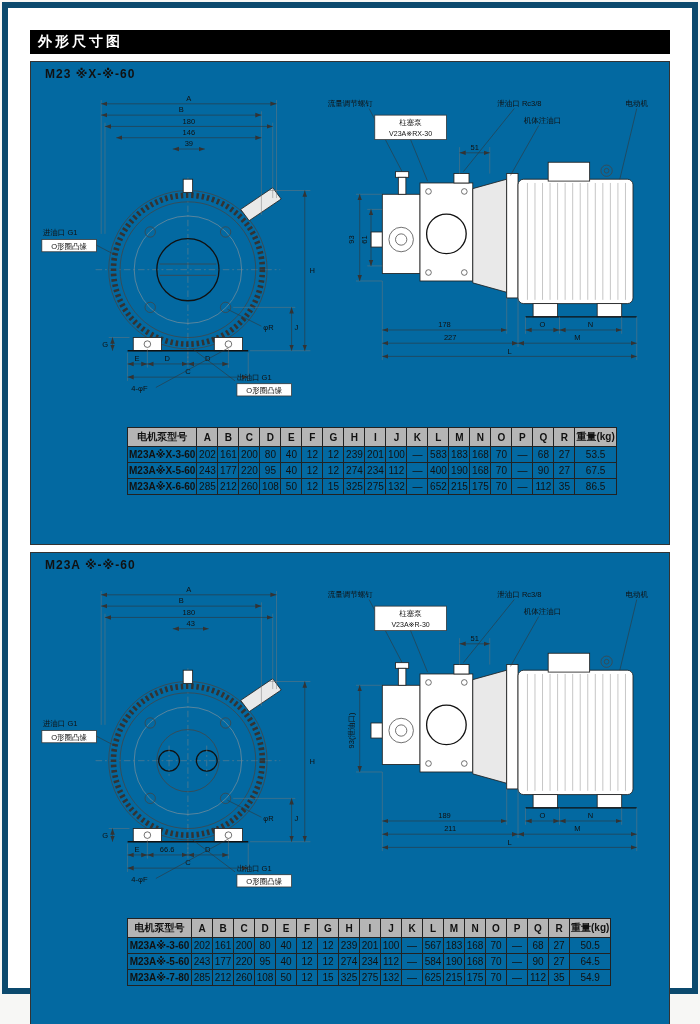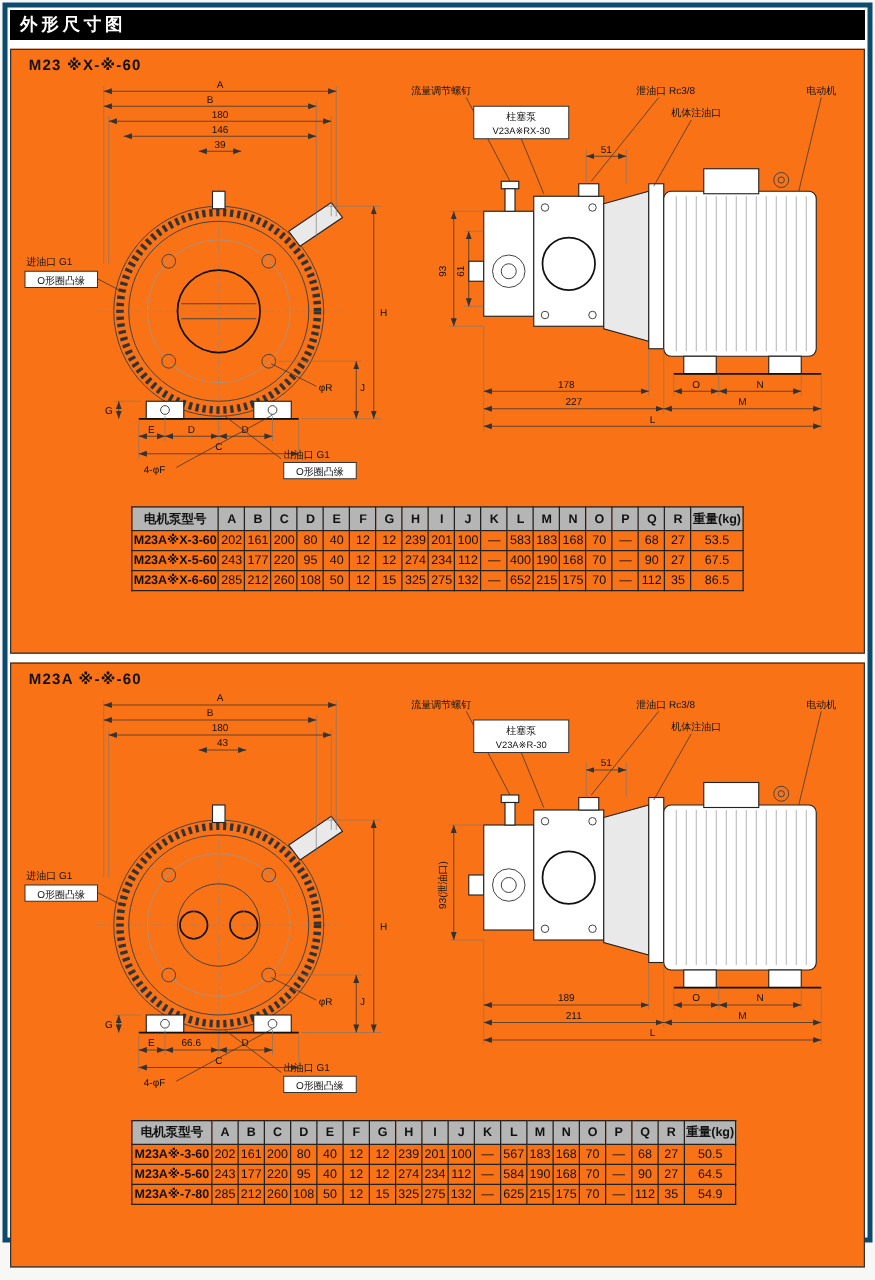--- a/index.html
+++ b/index.html
@@ -1,19 +1,19 @@
 <!DOCTYPE html>
 <html><head>
 <meta charset="utf-8">
 <style>
   *{margin:0;padding:0;box-sizing:border-box}
   html,body{width:700px;height:1024px;background:#f7f7f5;font-family:"Liberation Sans","DejaVu Sans",sans-serif;color:#111}
-  .page{position:absolute;left:2px;top:2px;width:696px;height:992px;background:#fff;border:4px solid #0c4a6e;padding:0}
+  .page{position:absolute;left:2px;top:2px;width:696px;height:992px;background:#fff;border:6px solid #0c4a6e;padding:20px}
   .header-bar{background:#000;color:#fff;font-weight:bold;font-size:14px;padding:3px 8px;letter-spacing:3px;margin:2px 2px 7px 2px}
-  .panel{border:1px solid #333;margin:0 2px 7px 2px;height:484px;background:#f97316;overflow:hidden}
+  .panel{border:1px solid #333;margin:0 2px 7px 2px;height:484px;background:#0369a1;overflow:hidden}
   .panel-title{font-size:12px;font-weight:bold;padding:5px 0 0 14px;letter-spacing:1px}
   .drawings{display:flex;justify-content:space-between;padding:0 8px;margin-top:2px}
   svg{display:block}
   svg text{font-family:"Liberation Sans","DejaVu Sans",sans-serif;font-size:8px;fill:#111}
   svg text.small{font-size:7.5px}
   .thin{fill:none;stroke:#444;stroke-width:0.8}
   .thick{fill:none;stroke:#111;stroke-width:1.4}
   .lite{fill:none;stroke:#999;stroke-width:0.6}
   .rib{fill:none;stroke:#333;stroke-width:6;stroke-dasharray:2.6 3}
   .cl{fill:none;stroke:#888;stroke-width:0.5;stroke-dasharray:7 3 2 3}

